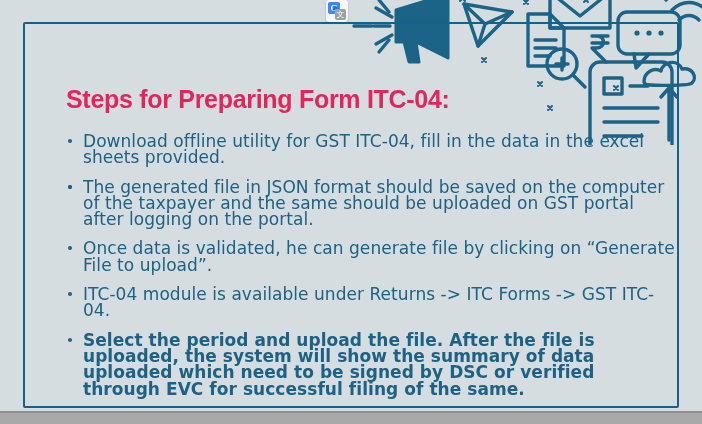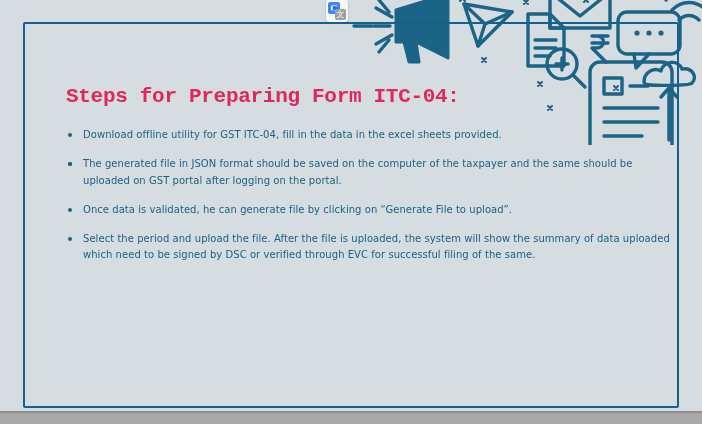--- a/index.html
+++ b/index.html
@@ -60,41 +60,41 @@
     border-radius:2px;
   }
   
   #content{
     position:absolute;
     left:66px;top:85px;
     width:610px;
   }
   #title{
     color:#e0265a;
-    font-size:21px;
+    font-size:25px;
     font-weight:bold;
     letter-spacing:-0.3px;
     margin:0 0 19px 0;
-    font-family:Liberation Mono, monospace;
+    font-family:Liberation Sans, sans-serif;
   }
   ul#steps{
     list-style:none;
     margin:0;padding:0;
   }
   ul#steps li{
     position:relative;
     padding-left:17px;
     margin-bottom:13px;
     color:#1d6184;
-    font-size:10px;
+    font-size:17px;
     line-height:16.3px;
     letter-spacing:.05px;
     max-width:604px;
   }
-  ul#steps li:last-child{margin-bottom:17px;}
+  ul#steps li:last-child{margin-bottom:17px;font-weight:bold;}
   ul#steps li .bullet{
     position:absolute;
     left:2px;top:6px;
     width:4px;height:4px;
     background:#1d6184;
     border-radius:50%;
   }
   
   #bottom-bar{
     position:absolute;
@@ -222,20 +222,24 @@
       <li>
         <span class="bullet"></span>
         <span>The generated file in JSON format should be saved on the computer of the taxpayer and the same should be uploaded on GST portal after logging on the portal.</span>
       </li>
       <li>
         <span class="bullet"></span>
         <span>Once data is validated, he can generate file by clicking on “Generate File to upload”.</span>
       </li>
       <li>
         <span class="bullet"></span>
+        <span>ITC-04 module is available under Returns -&gt; ITC Forms -&gt; GST ITC-04.</span>
+      </li>
+      <li>
+        <span class="bullet"></span>
         <span>Select the period and upload the file. After the file is uploaded, the system will show the summary of data uploaded which need to be signed by DSC or verified through EVC for successful filing of the same.</span>
       </li>
     </ul>
   </div>
 
   <div id="bottom-bar">
     <div class="line"></div>
   </div>
 
 </div>

